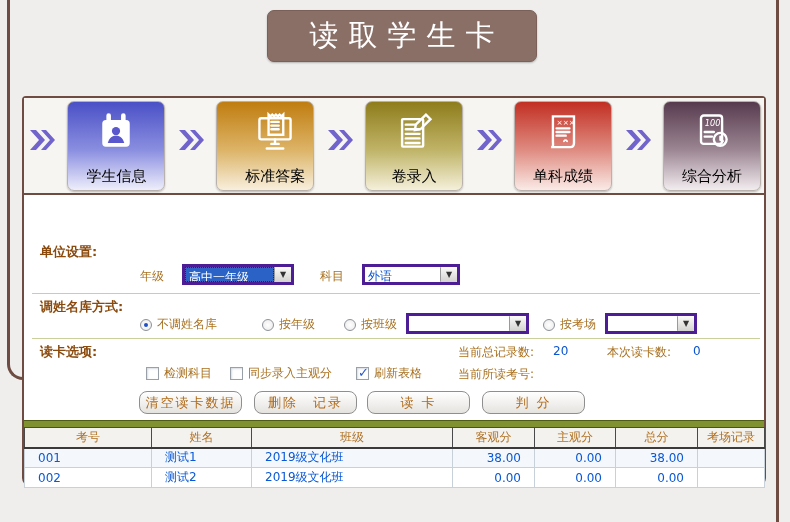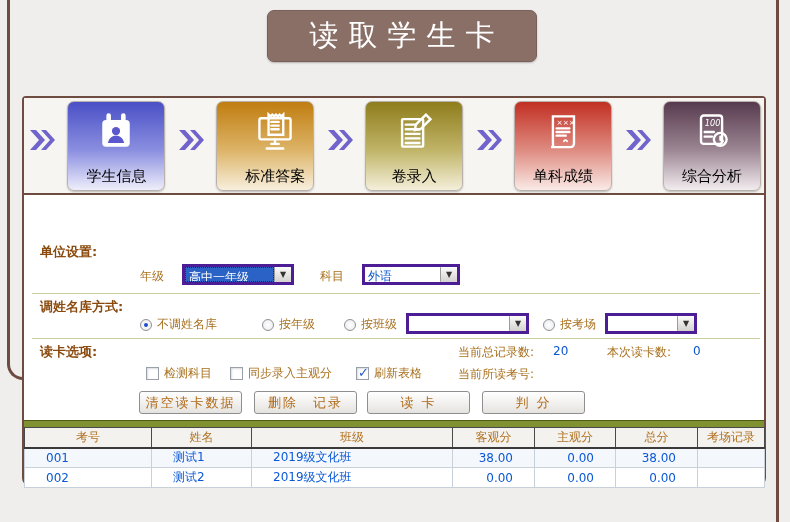--- a/index.html
+++ b/index.html
@@ -90,40 +90,40 @@
     box-shadow:inset 1px 1px 2px #d7dbe0; display:inline-block; position:relative;
   }
   .chkbox.on::after {
     content:"✓"; position:absolute; left:1px; top:-3px; color:#2858c8;
     font-size:13px; font-weight:bold;
   }
   .opt { position:absolute; display:flex; align-items:center; gap:5px; }
   .act-btn {
     position:absolute; width:103px; height:23px;
     background:linear-gradient(#ffffff,#e5e3df); border:1px solid #8f8f8f;
-    border-radius:3px; color:#b06a18; font-size:13px; letter-spacing:2px;
+    border-radius:8px; color:#b06a18; font-size:13px; letter-spacing:2px;
     display:flex; align-items:center; justify-content:center; cursor:pointer;
     font-family:inherit;
   }
   
   .table-topbar {
     position:absolute; left:0; top:322px; width:100%; height:7px;
     background:#7f9130; border-top:1px solid #4e5c16;
   }
   table.grid {
     position:absolute; left:0; top:329px; width:740px;
     border-collapse:collapse; table-layout:fixed; font-size:12px;
     border:1px solid #3a3a3a;
   }
   table.grid th {
     height:20px; background:#f3f2ef; color:#b07020; font-weight:normal;
     border:1px solid #4a4a4a; border-bottom:2px solid #3a3a3a; text-align:center;
   }
   table.grid td {
-    height:20px; color:#0a58d6; border:1px solid #c8d0da; padding:0 21px;
+    height:20px; color:#0a58d6; border:1px solid #c8d0da; padding:0 13px;
     overflow:hidden; white-space:nowrap;
   }
   tr.r0 td { background:#f4f8fd; }
   tr.r1 td { background:#ffffff; }
   td.num { text-align:right; }
 </style>
 </head>
 <body>
 
 <div class="decor-left"></div>

